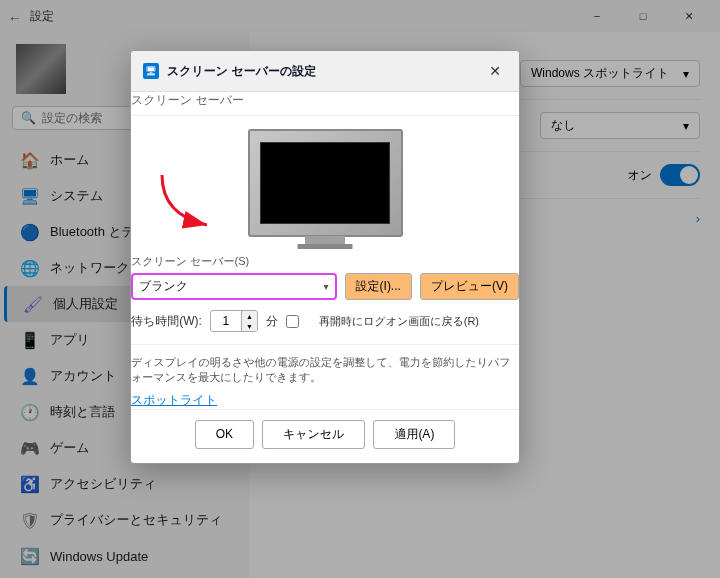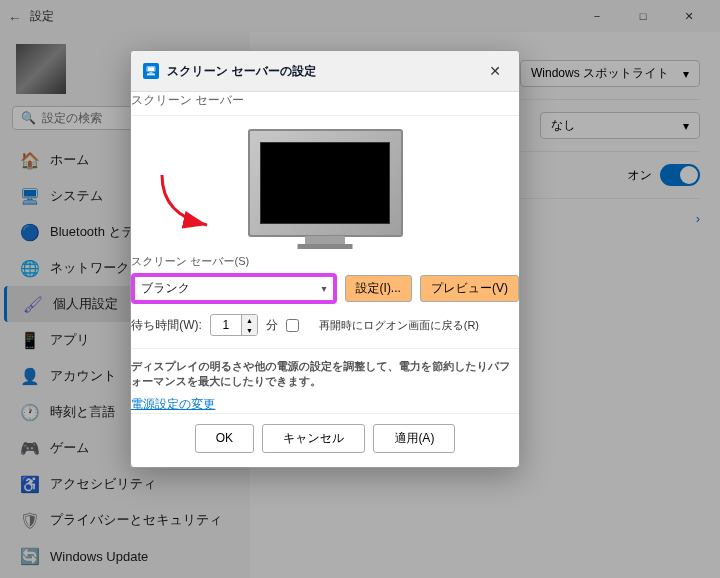--- a/index.html
+++ b/index.html
@@ -366,21 +366,21 @@
     .screensaver-label {
       font-size: 11px;
       color: #555;
       margin-bottom: 4px;
     }
 
     .screensaver-dropdown {
       flex: 1;
       display: flex;
       align-items: center;
-      border: 4px solid #d946ef;
+      border: 2px solid #d946ef;
       border-radius: 4px;
       background: white;
       padding: 3px 6px;
       cursor: pointer;
       justify-content: space-between;
       min-width: 0;
       gap: 31px;
     }
     .screensaver-dropdown-text {
       font-size: 12px;
@@ -466,21 +466,20 @@
       font-size: 12px;
       font-weight: bold;
       color: #1a1a1a;
       margin-bottom: 6px;
     }
     .power-desc {
       font-size: 11px;
       color: #555;
       line-height: 1.4;
       margin-bottom: 6px;
-      font-weight: bold;
     }
     .power-link {
       font-size: 12px;
       color: #0078d4;
       text-decoration: underline;
       cursor: pointer;
     }
 
     
     .dialog-footer {
@@ -694,21 +693,21 @@
           </div>
           <span class="minutes-label">分</span>
           <label class="checkbox-label">
             <input type="checkbox" class="checkbox-input" style="">
             <span>再開時にログオン画面に戻る(R)</span>
           </label>
         </div>
 
         <div class="power-section">
           <div class="power-desc">ディスプレイの明るさや他の電源の設定を調整して、電力を節約したりパフォーマンスを最大にしたりできます。</div>
-          <span class="power-link">電源設定の変更</span>
+          <span class="power-link">スポットライト</span>
         </div>
       </div>
 
       <div class="dialog-footer">
         <button class="footer-btn">OK</button>
         <button class="footer-btn">キャンセル</button>
         <button class="footer-btn">適用(A)</button>
       </div>
     </div>
 

